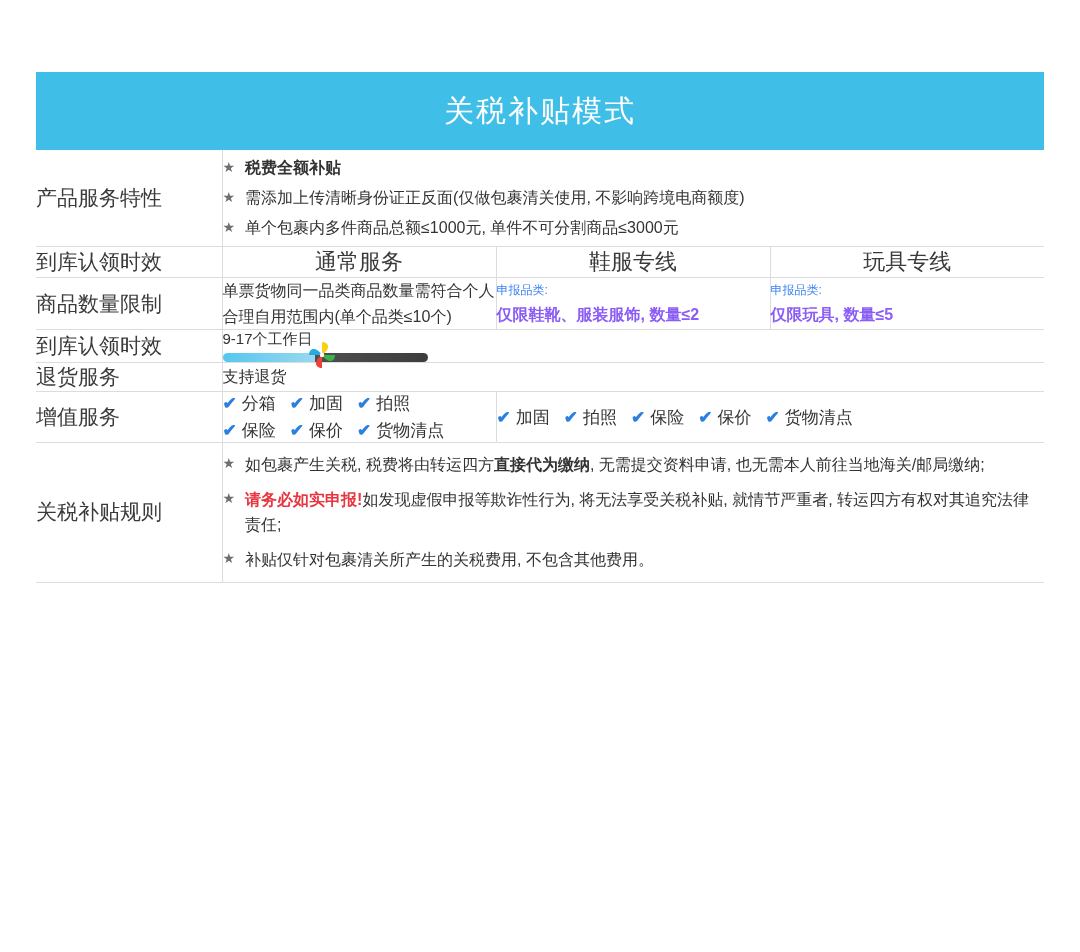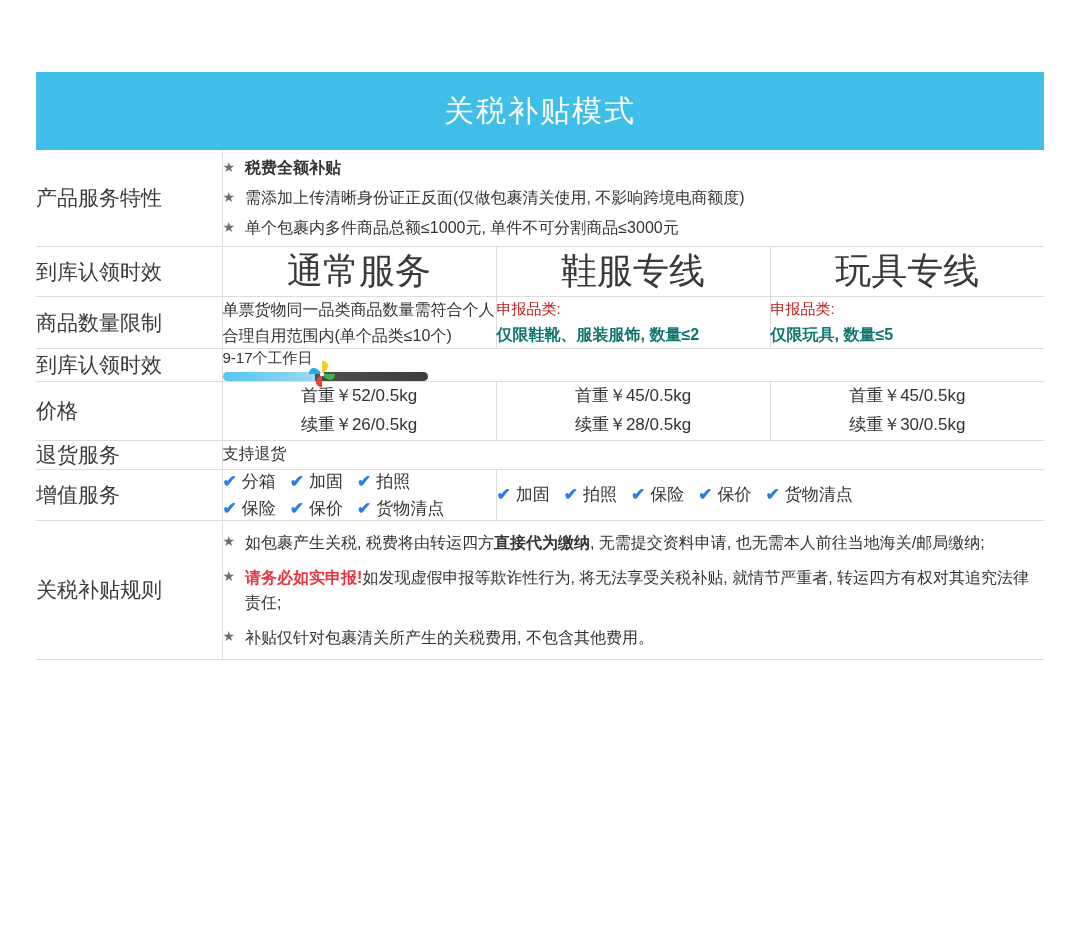--- a/index.html
+++ b/index.html
@@ -74,27 +74,27 @@
     color: #6f6f6f;
     font-size: 14px;
     margin-right: 10px;
     line-height: 1.6;
     flex: 0 0 auto;
   }
   .bullet-text { font-size: 16px; color: #333; }
   .bold { font-weight: bold; }
   .service-type {
     text-align: center;
-    font-size: 36px;
+    font-size: 22px;
     color: #3a3a3a;
     padding: 18px 6px;
   }
   .num-limit { line-height: 1.6; font-size: 16px; }
-  .decl-title { font-size: 15px; color: #b91c1c; margin-bottom: 6px; }
-  .decl-body { font-size: 16px; font-weight: bold; color: #0f766e; }
+  .decl-title { font-size: 12px; color: #3b82f6; margin-bottom: 6px; }
+  .decl-body { font-size: 16px; font-weight: bold; color: #8b5cf6; }
   .slider-cell { padding: 12px 16px 20px 16px; }
   .slider-label { font-size: 15px; color: #333; margin-bottom: 4px; }
   .slider-track {
     position: relative;
     width: 205px;
     height: 9px;
     border-radius: 5px;
     background: linear-gradient(to right, #55c7ee 0%, #9ad8ef 45%, #4f4f4f 45%, #3d3d3d 100%);
   }
   .slider-knob {
@@ -198,35 +198,20 @@
                   <path d="M15 15 L28 15 C28 22 21 24 15 15 Z" fill="#3bb54a"></path>
                   <path d="M15 15 L15 28 C8 28 6 21 15 15 Z" fill="#ef4136"></path>
                   <path d="M15 15 L2 15 C2 8 9 6 15 15 Z" fill="#27aae1"></path>
                   <circle cx="15" cy="15" r="2.2" fill="#ffffff"></circle>
                 </svg>
               </span>
             </div>
           </td>
         </tr>
 
-        <tr>
-          <td class="label-cell">价格</td>
-          <td class="sub-cell price-cell">
-            <div>首重￥52/0.5kg</div>
-            <div>续重￥26/0.5kg</div>
-          </td>
-          <td class="sub-cell price-cell">
-            <div>首重￥45/0.5kg</div>
-            <div>续重￥28/0.5kg</div>
-          </td>
-          <td class="sub-cell last price-cell">
-            <div>首重￥45/0.5kg</div>
-            <div>续重￥30/0.5kg</div>
-          </td>
-        </tr>
 
         <tr>
           <td class="label-cell">退货服务</td>
           <td class="returns" colspan="3">支持退货</td>
         </tr>
 
         <tr>
           <td class="label-cell">增值服务</td>
           <td class="sub-cell">
             <div class="vas-grid vas-wrap-1">

